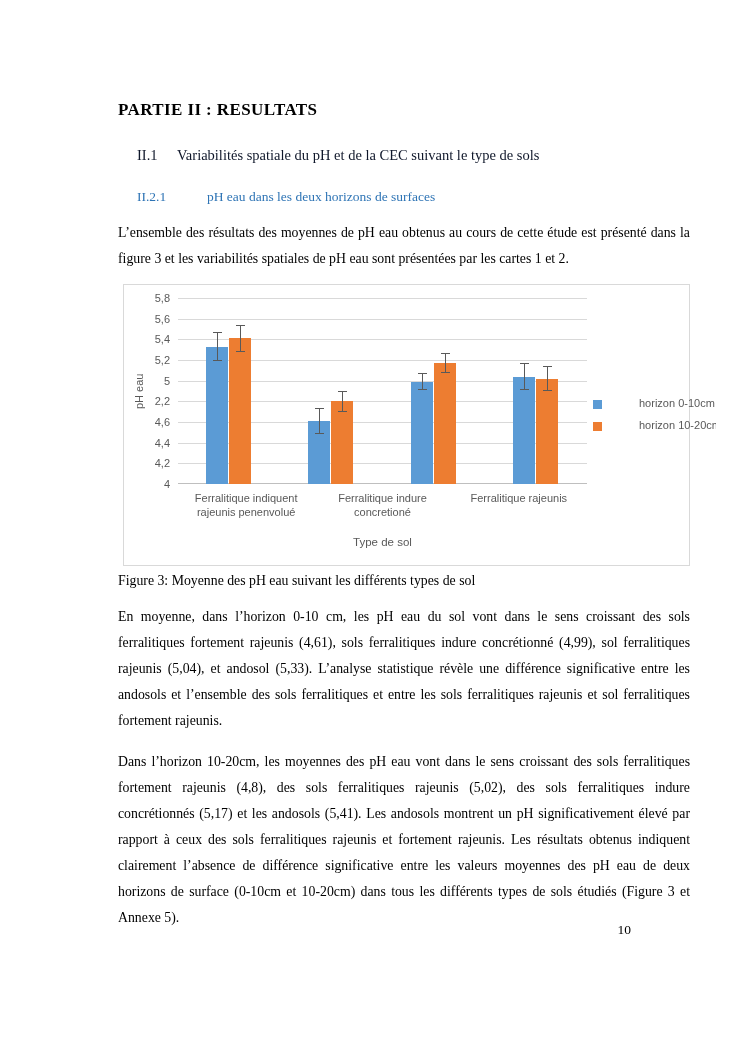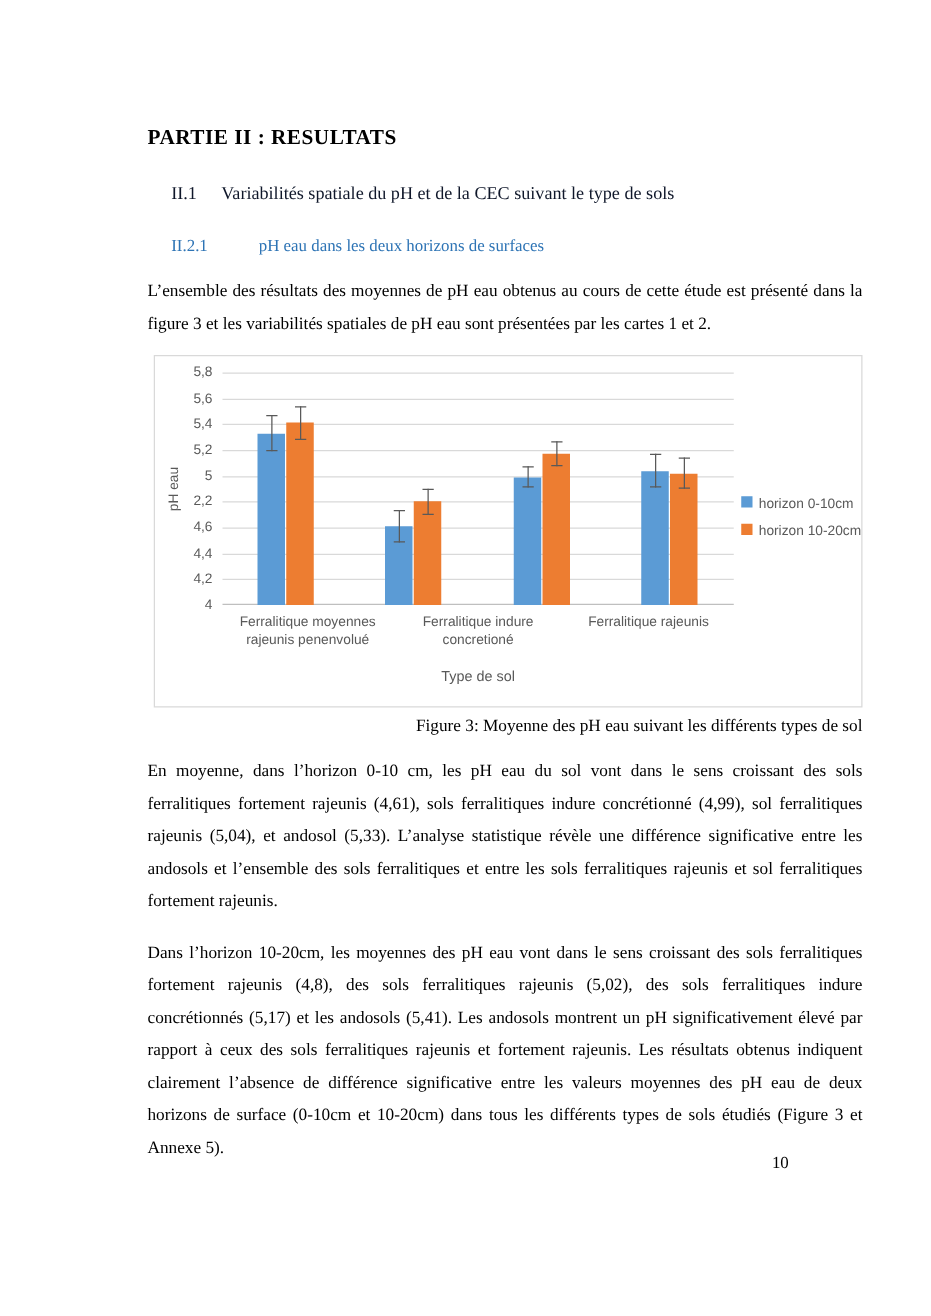--- a/index.html
+++ b/index.html
@@ -40,24 +40,24 @@
   .y-axis-title {
     position:absolute; left:9px; top:13px; height:186px;
     writing-mode:vertical-rl; transform:rotate(180deg);
     display:flex; align-items:center; justify-content:center;
     font-size:11px; color:#595959;
   }
   .x-labels { position:absolute; left:54px; top:206px; width:409px; display:flex; }
   .catlabel { flex:1; text-align:center; font-size:11px; line-height:14px; color:#595959; padding:0 6px; }
   .x-axis-title { position:absolute; left:54px; top:251px; width:409px; text-align:center; font-size:11.5px; color:#595959; }
   .legend { position:absolute; left:469px; top:112px; }
-  .legend-item { display:flex; align-items:flex-start; margin-bottom:10px; font-size:11px; color:#595959; white-space:nowrap; }
+  .legend-item { display:flex; align-items:flex-end; margin-bottom:10px; font-size:11px; color:#595959; white-space:nowrap;gap:32px; }
   .legend-swatch { width:9px; height:9px; margin-right:5px; flex:none; }
 
-  .caption { margin-top:7px; text-align:right; font-size:13.8px; }
+  .caption { margin-top:7px; text-align:left; font-size:13.8px; }
 
   .page-num { position:absolute; right:85px; top:922px; font-size:13.5px; }
 </style>
 </head>
 <body>
 
 <div class="page">
   <div class="content">
 
     <h1 class="part-title">PARTIE II : RESULTATS</h1>
@@ -139,21 +139,21 @@
             <i class="cap bot"></i>
           </div>
           <div class="bar" style="left: 358px; width: 22px; top: 81px; height: 105px; background: rgb(237, 125, 49);"></div>
           <div class="errbar" style="left: 365px; top: 68px; height: 25px;">
             <i class="cap top"></i>
             <i class="stem"></i>
             <i class="cap bot"></i>
           </div>
         </div>
       <div class="x-labels">
-          <div class="catlabel">Ferralitique moyennes rajeunis penenvolué</div>
+          <div class="catlabel">Ferralitique indiquent rajeunis penenvolué</div>
           <div class="catlabel">Ferralitique indure concretioné</div>
           <div class="catlabel">Ferralitique rajeunis</div>
         </div>
       <div class="x-axis-title">Type de sol</div>
       <div class="legend">
           <div class="legend-item">
             <span class="legend-swatch" style="background: rgb(91, 155, 213);"></span>
             <span>horizon 0-10cm</span>
           </div>
           <div class="legend-item">

